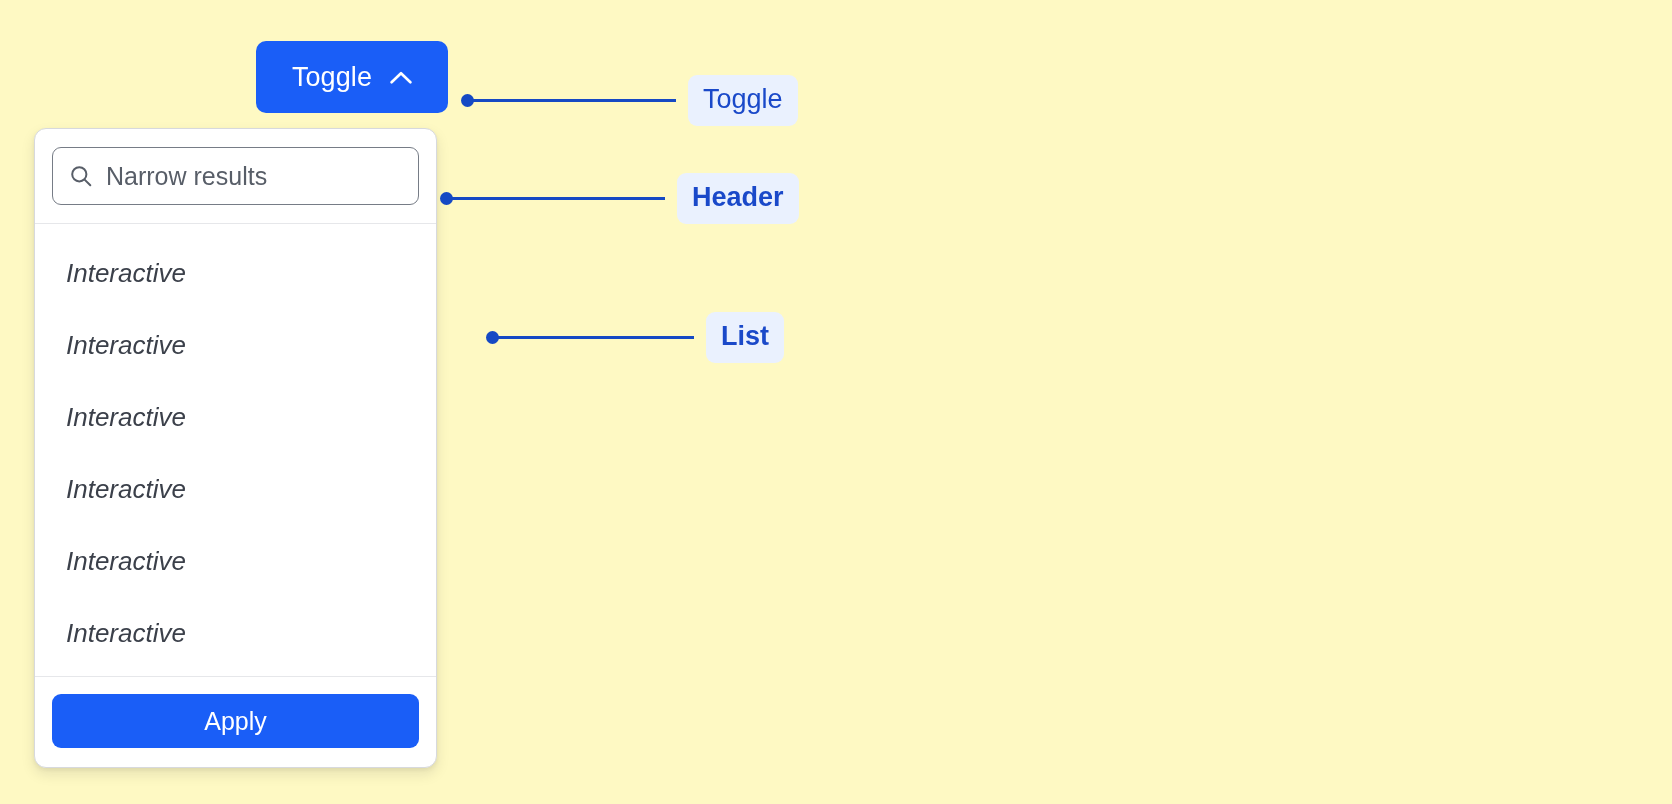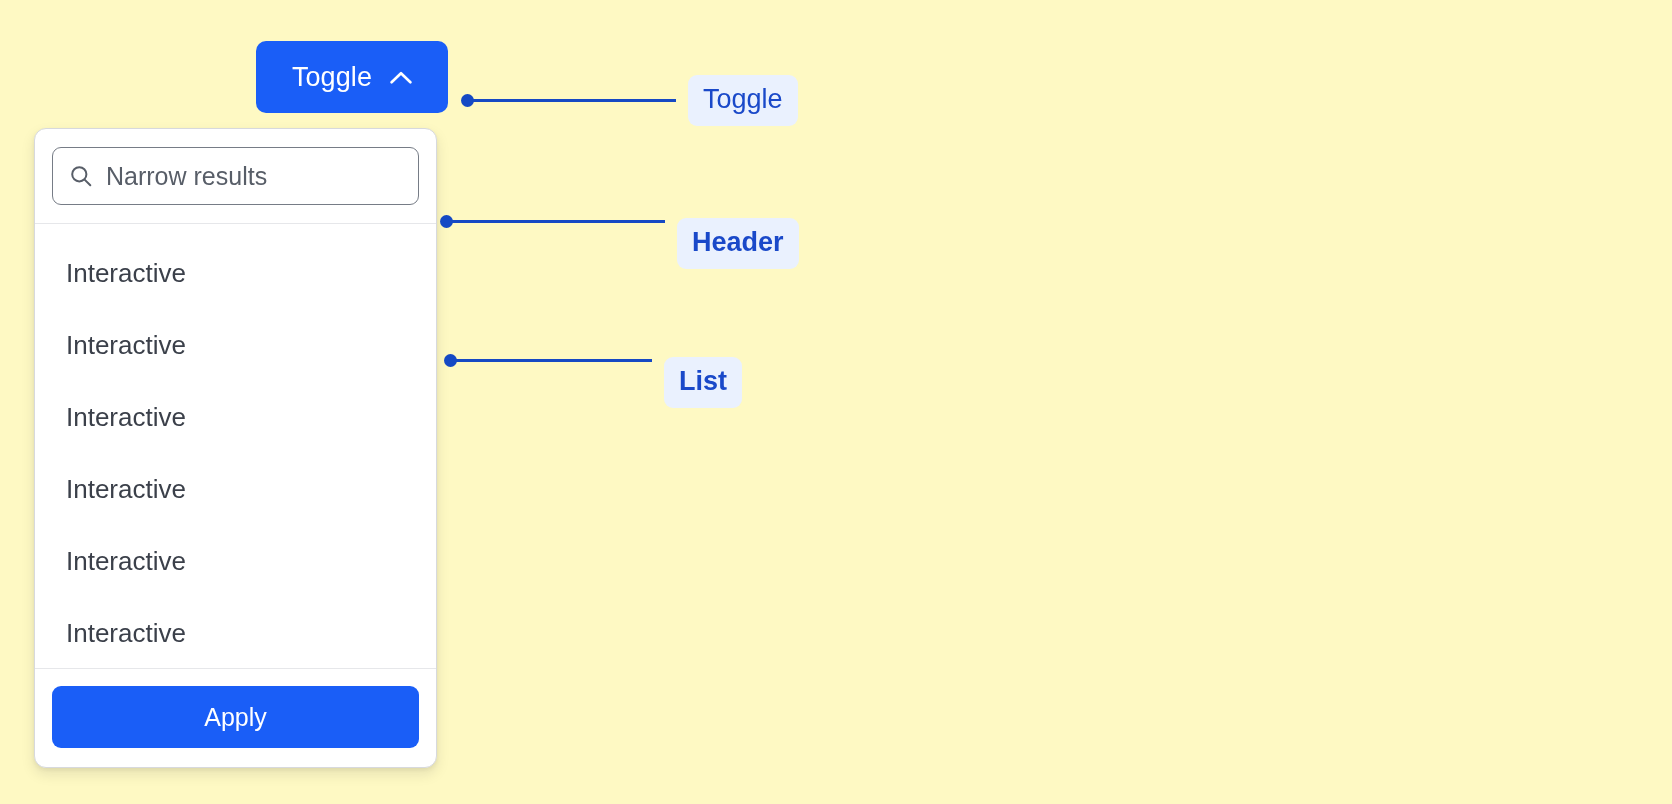--- a/index.html
+++ b/index.html
@@ -99,34 +99,35 @@
   .list-item {
     height: 72px;
     display: flex;
     align-items: center;
     padding: 0 18px 0 31px;
     color: #3b404a;
     font-size: 26px;
     line-height: 1;
     cursor: pointer;
     white-space: nowrap;
+    font-style: italic;
   }
 
   
   .panel-footer {
     flex: 0 0 auto;
     border-top: 1px solid #e6e7ea;
     padding: 17px 17px 19px 17px;
   }
   .apply-button {
     display: flex;
     align-items: center;
     justify-content: center;
     width: 100%;
-    height: 62px;
+    height: 54px;
     background: #1a5ef7;
     border: none;
     border-radius: 9px;
     color: #ffffff;
     font-size: 25px;
     font-family: "Liberation Sans", "DejaVu Sans", sans-serif;
     cursor: pointer;
   }
 
   
@@ -152,21 +153,21 @@
   .anno-chip {
     background: #eaf1fe;
     border-radius: 9px;
     color: #1a49c9;
     font-size: 27px;
     line-height: 1;
     padding: 11px 15px 13px 15px;
     white-space: nowrap;
     margin-left: 12px;
   }
-  .anno-chip.bold { font-weight: bold; color: #1a49c9; margin-top: 45px; }
+  .anno-chip.bold { font-weight: bold; color: #1a49c9; }
 </style>
 </head>
 <body>
 
 <div id="stage">
 
   <button class="toggle-button">
     <span class="toggle-label">Toggle</span>
     <svg class="chev" viewBox="0 0 22 13" aria-hidden="true">
       <path d="M1.6 11.3 L11 2.2 L20.4 11.3" fill="none" stroke="#ffffff" stroke-width="2.6" stroke-linecap="round" stroke-linejoin="round"></path>
@@ -217,20 +218,20 @@
     <span class="anno-line" style="width:203px;"></span>
     <span class="anno-chip">Toggle</span>
   </div>
 
   <div class="anno" style="left:440px; top:173px;">
     <span class="anno-dot"></span>
     <span class="anno-line" style="width:213px;"></span>
     <span class="anno-chip bold">Header</span>
   </div>
 
-  <div class="anno" style="left:444px; top:312px;">
+  <div class="anno" style="left:486px; top:312px;">
     <span class="anno-dot"></span>
     <span class="anno-line" style="width:196px;"></span>
     <span class="anno-chip bold">List</span>
   </div>
 
 
 </div>
 
 </body></html>

